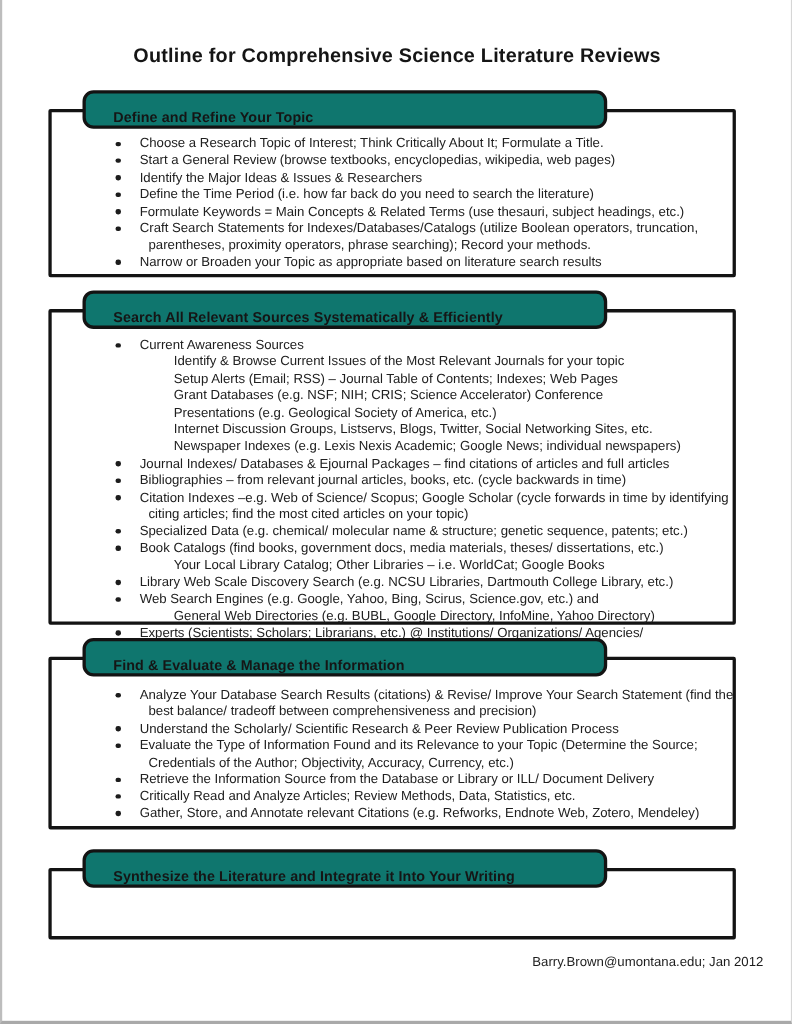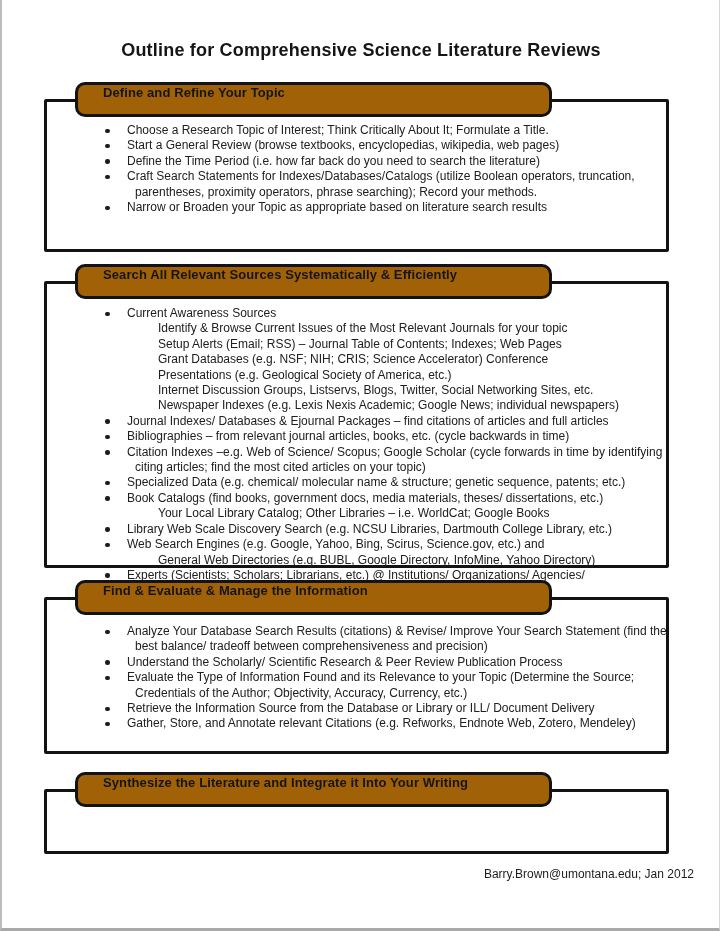--- a/index.html
+++ b/index.html
@@ -39,27 +39,27 @@
     box-sizing: border-box;
     background: #ffffff;
     z-index: 0;
   }
   .section-header {
     position: absolute;
     top: 0;
     left: 31px;
     width: 477px;
     height: 35px;
-    background: #a16207;
+    background: #0f766e;
     border: 3px solid #131313;
     border-radius: 10px;
     box-sizing: border-box;
     z-index: 2;
     display: flex;
-    align-items: flex-start;
+    align-items: flex-end;
     padding-left: 25px;
     font-size: 13px;
     font-weight: bold;
     color: #151515;
     letter-spacing: 0.1px;
   }
   .section-body {
     position: absolute;
     left: 0;
     top: 17px;
@@ -109,21 +109,23 @@
 <body>
 
 <h1 class="page-title">Outline for Comprehensive Science Literature Reviews</h1>
 
 <div id="sections-root">
     <div class="section" style="top: 82px; height: 170px;">
       <div class="section-box" style="height: 153px;"></div>
       <div class="section-body" style="padding-top: 24px;">
         <div class="item bullet">Choose a Research Topic of Interest; Think Critically About It; Formulate a Title.</div>
         <div class="item bullet">Start a General Review (browse textbooks, encyclopedias, wikipedia, web pages)</div>
+        <div class="item bullet">Identify the Major Ideas &amp; Issues &amp; Researchers</div>
         <div class="item bullet">Define the Time Period (i.e. how far back do you need to search the literature)</div>
+        <div class="item bullet">Formulate Keywords = Main Concepts &amp; Related Terms (use thesauri, subject headings, etc.)</div>
         <div class="item bullet">Craft Search Statements for Indexes/Databases/Catalogs (utilize Boolean operators, truncation, parentheses, proximity operators, phrase searching); Record your methods.</div>
         <div class="item bullet">Narrow or Broaden your Topic as appropriate based on literature search results</div>
       </div>
       <div class="section-header">
         <span>Define and Refine Your Topic</span>
       </div>
     </div>
     <div class="section" style="top: 264px; height: 304px;">
       <div class="section-box" style="height: 287px;"></div>
       <div class="section-body" style="padding-top: 25px;">
@@ -149,20 +151,21 @@
         <span>Search All Relevant Sources Systematically &amp; Efficiently</span>
       </div>
     </div>
     <div class="section" style="top: 580px; height: 174px;">
       <div class="section-box" style="height: 157px;"></div>
       <div class="section-body" style="padding-top: 27px;">
         <div class="item bullet">Analyze Your Database Search Results (citations) &amp; Revise/ Improve Your Search Statement (find the best balance/ tradeoff between comprehensiveness and precision)</div>
         <div class="item bullet">Understand the Scholarly/ Scientific Research &amp; Peer Review Publication Process</div>
         <div class="item bullet">Evaluate the Type of Information Found and its Relevance to your Topic (Determine the Source; Credentials of the Author; Objectivity, Accuracy, Currency, etc.)</div>
         <div class="item bullet">Retrieve the Information Source from the Database or Library or ILL/ Document Delivery</div>
+        <div class="item bullet">Critically Read and Analyze Articles; Review Methods, Data, Statistics, etc.</div>
         <div class="item bullet">Gather, Store, and Annotate relevant Citations (e.g. Refworks, Endnote Web, Zotero, Mendeley)</div>
       </div>
       <div class="section-header">
         <span>Find &amp; Evaluate &amp; Manage the Information</span>
       </div>
     </div>
     <div class="section" style="top: 772px; height: 82px;">
       <div class="section-box" style="height: 65px;"></div>
       <div class="section-header">
         <span>Synthesize the Literature and Integrate it Into Your Writing</span>

